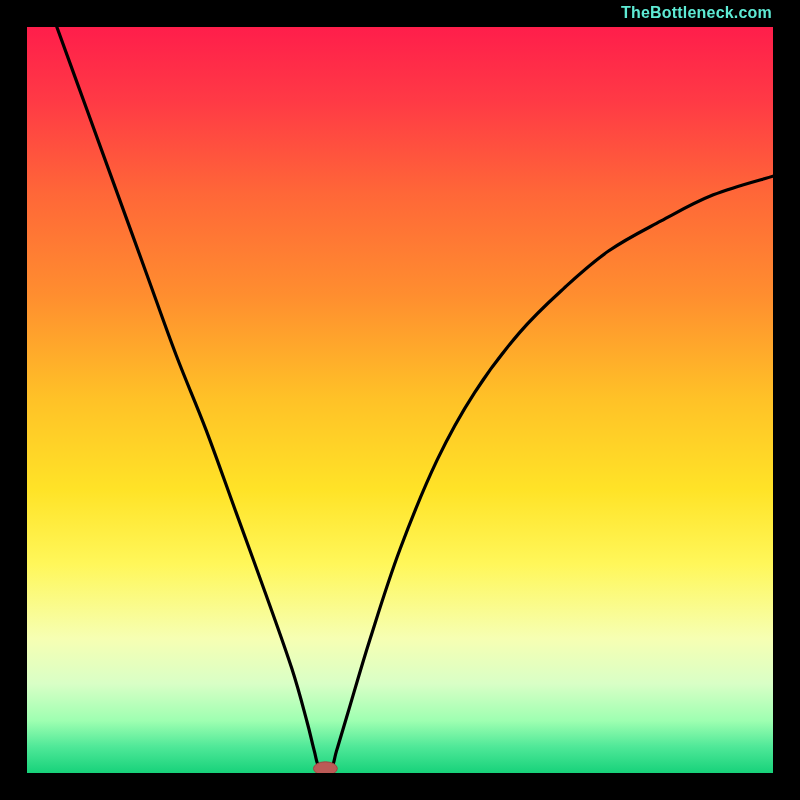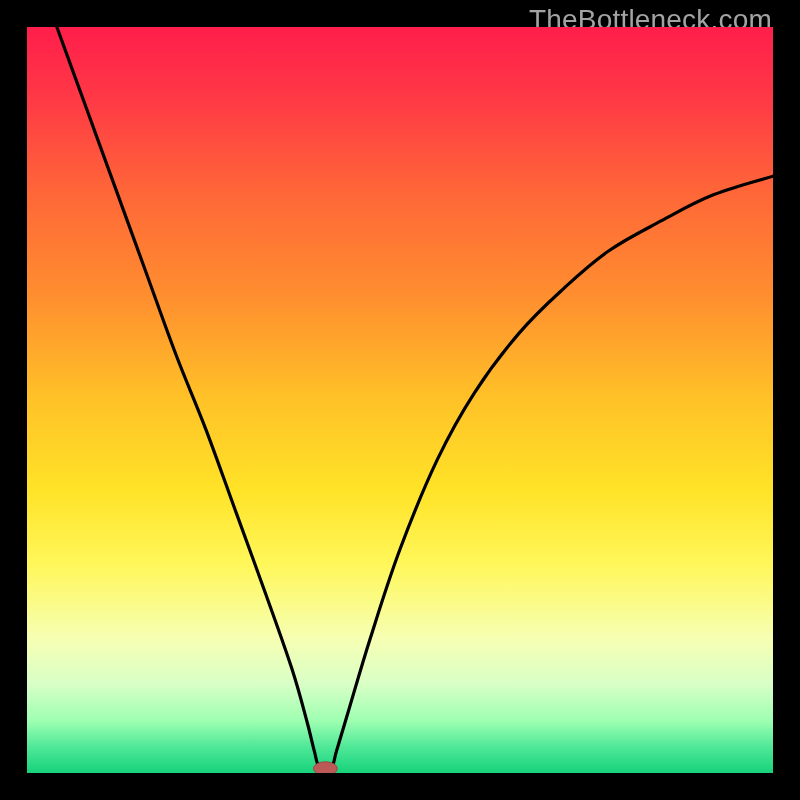--- a/index.html
+++ b/index.html
@@ -23,23 +23,23 @@
     position: absolute;
     left: 0;
     top: 0;
     width: 746px;
     height: 746px;
   }
   .watermark {
     position: absolute;
     top: 4px;
     right: 28px;
-    color: #a3a3a3;
-    font-size: 28px;
-    font-weight: 400;
+    color: #5eead4;
+    font-size: 16px;
+    font-weight: 700;
     letter-spacing: 0.2px;
     user-select: none;
   }
   svg {
     display: block;
   }
 </style>
 </head>
 <body>
 

